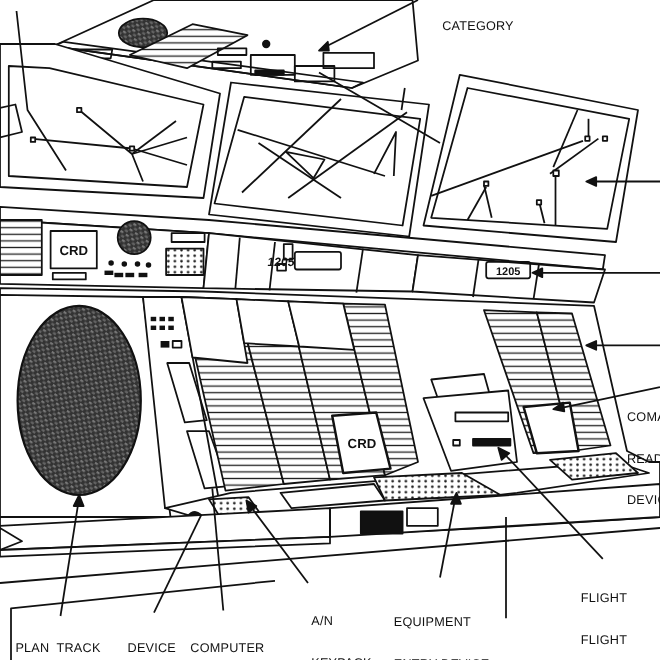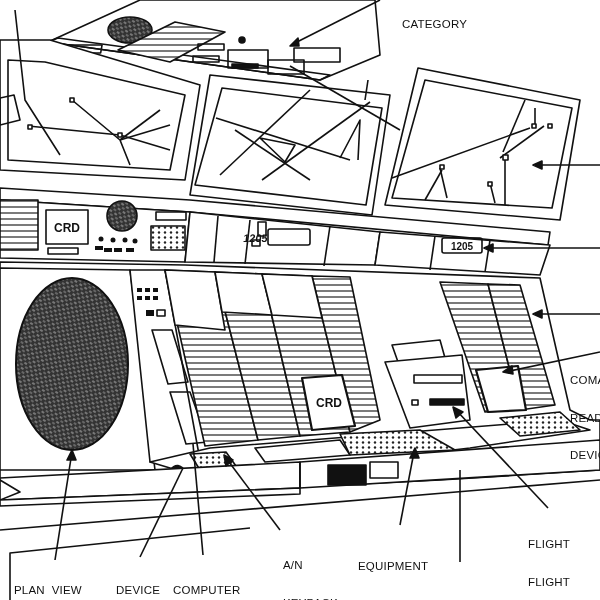--- a/index.html
+++ b/index.html
@@ -211,21 +211,21 @@
     <text x="329" y="407" text-anchor="middle" font-size="12" font-weight="bold" fill="#111">CRD</text>
     <text x="289" y="242" text-anchor="middle" font-size="11" font-weight="bold" fill="#111" transform="skewX(-8)">1205</text>
     <text x="462" y="250" text-anchor="middle" font-size="10" font-weight="bold" fill="#111">1205</text>
   </svg>
 
   
   <div class="lbl" style="left:402px; top:-7px;">
     <span>CATEGORY</span>
   </div>
   <div class="lbl" style="left:14px; top:559px;">
-    <span>PLAN  VIEW</span>
+    <span>PLAN  TRACK</span>
     
   </div>
   <div class="lbl" style="left:116px; top:559px;">
     <span>DEVICE</span>
     
   </div>
   <div class="lbl" style="left:173px; top:559px;">
     <span>COMPUTER</span>
     
     

